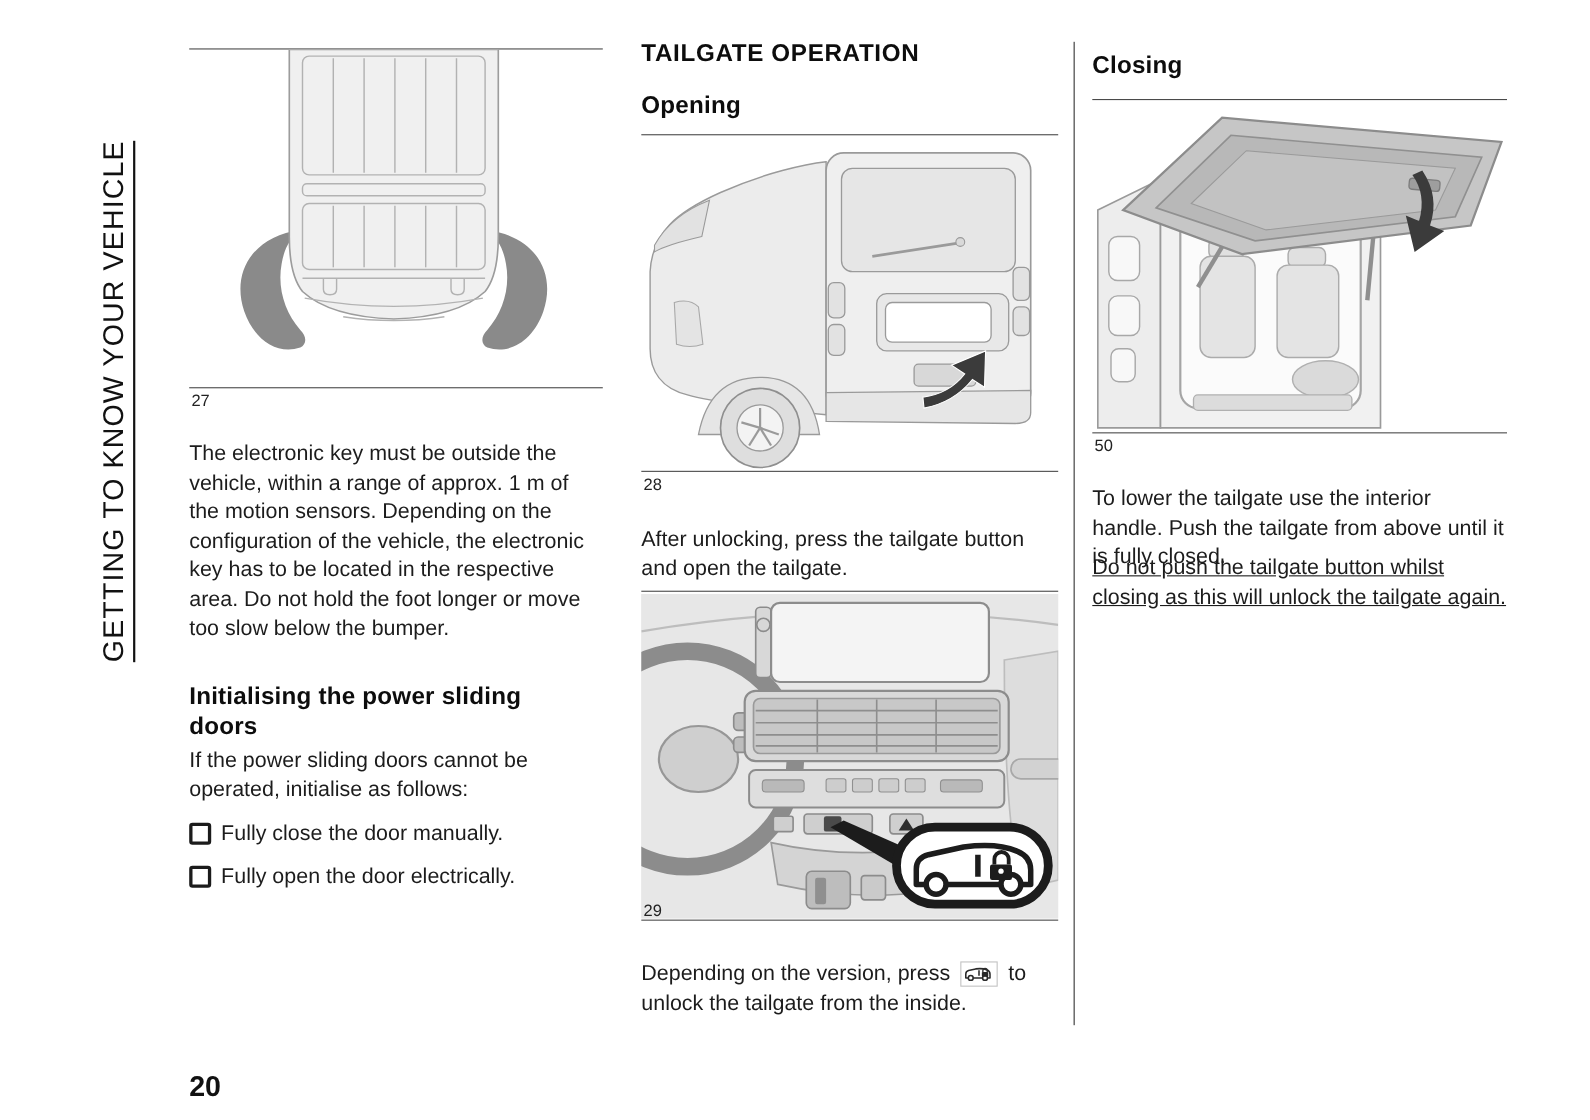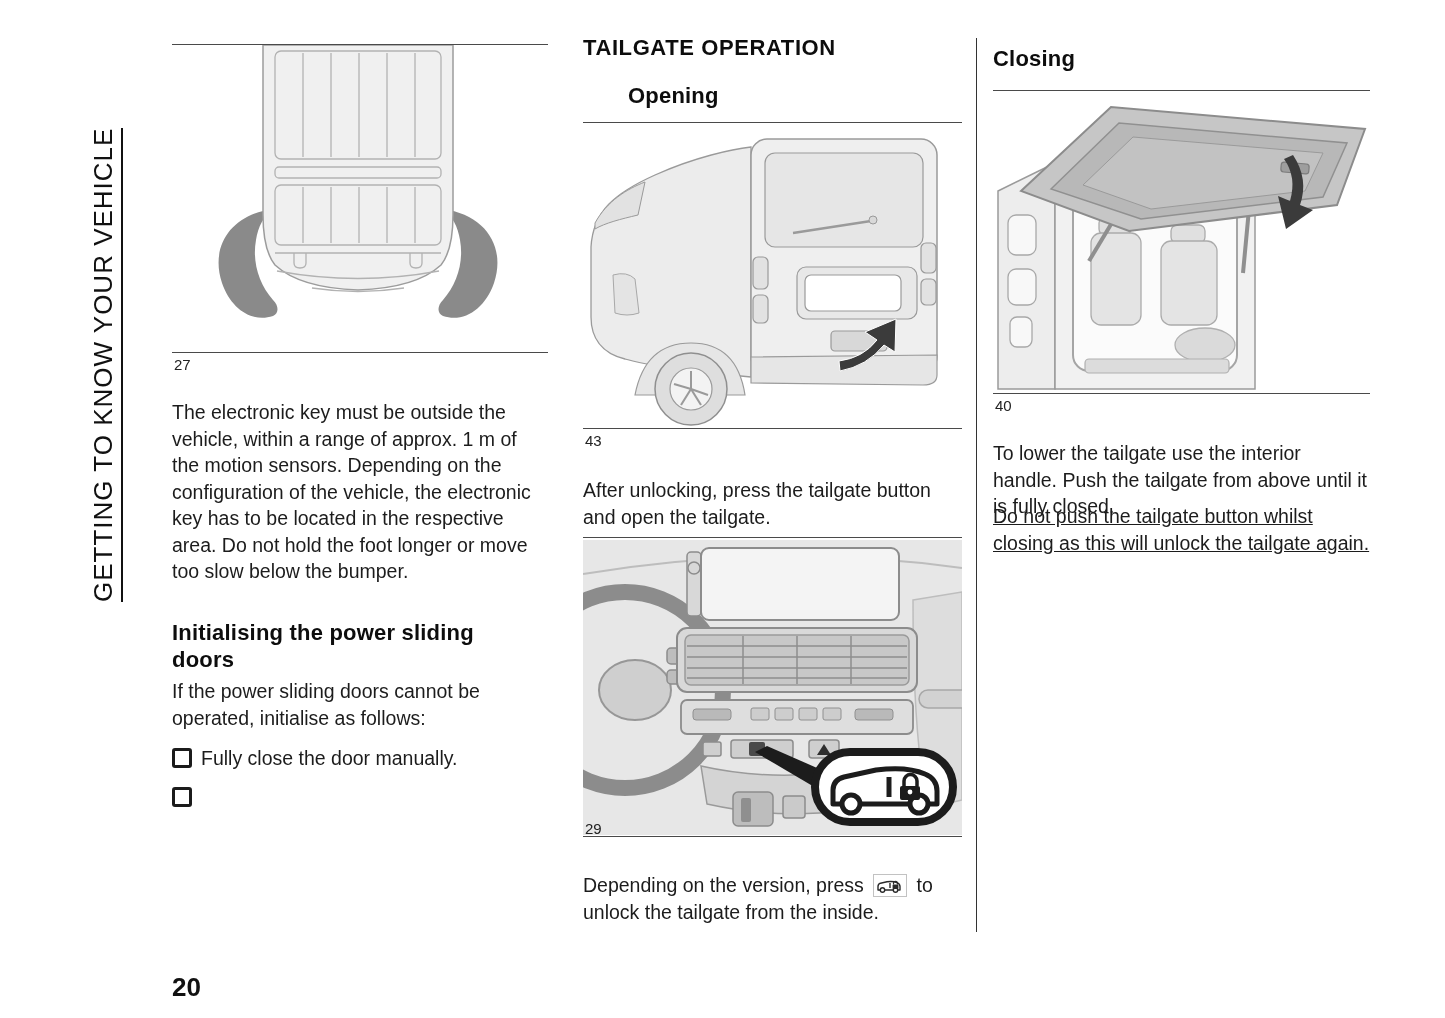--- a/index.html
+++ b/index.html
@@ -85,27 +85,28 @@
 
     <div class="body-text" style="top:678px;width:376px;">If the power sliding doors cannot be operated, initialise as follows:</div>
 
     <ul class="steps" style="top:745px;width:376px;">
       <li>
           <span class="sq"></span>
           <span>Fully close the door manually.</span>
         </li>
       <li>
           <span class="sq"></span>
+          <span>Fully open the door electrically.</span>
         </li>
     </ul>
   </div>
 
   <div class="col2">
     <div class="sec-heading" style="top:34px;letter-spacing:.6px;">TAILGATE OPERATION</div>
-    <div class="sec-heading" style="top:82px;margin-left:45px;">Opening</div>
+    <div class="sec-heading" style="top:82px;">Opening</div>
     <div class="rule" style="top:122px;"></div>
 
     <div class="fig" style="top:125px;">
       <svg width="379" height="302" viewBox="0 0 379 302">
 
         <path d="M8,122 C10,86 32,68 72,50 C112,32 150,24 168,22 L168,252 C120,248 62,240 42,234 C18,228 8,212 8,192 Z" fill="#ececec" stroke="#9a9a9a" stroke-width="1.3"></path>
         <path d="M12,98 C24,76 44,64 62,57 L55,90 C38,94 22,98 12,104 Z" fill="#e2e2e2" stroke="#9a9a9a" stroke-width="1"></path>
         <path d="M30,150 q14,-4 22,4 l4,34 q-12,4 -24,0 Z" fill="#e4e4e4" stroke="#a8a8a8" stroke-width="1"></path>
 
         <path d="M52,270 q10,-52 56,-52 q46,0 54,52 Z" fill="#e6e6e6" stroke="#9a9a9a" stroke-width="1.2"></path>
@@ -135,21 +136,21 @@
         <rect x="222" y="150" width="96" height="36" rx="6" fill="#ffffff" stroke="#9a9a9a" stroke-width="1.2"></rect>
 
         <rect x="248" y="206" width="56" height="20" rx="4" fill="#d8d8d8" stroke="#9a9a9a" stroke-width="1.2"></rect>
 
         <path d="M168,232 L354,230 L354,250 Q354,260 340,260 L168,258 Z" fill="#e6e6e6" stroke="#9a9a9a" stroke-width="1.2"></path>
 
         <path d="M256,236 q24,-3 38,-21 l-12,-8 l31,-13 l-1,33 l-11,-7 q-17,21 -44,26 Z" fill="#3b3b3b" stroke="#ffffff" stroke-width="1"></path>
       </svg>
     </div>
     <div class="rule" style="top:428px;"></div>
-    <div class="fig-label" style="top:432px;">43</div>
+    <div class="fig-label" style="top:432px;">28</div>
 
     <div class="body-text" style="top:477px;width:379px;">After unlocking, press the tailgate button and open the tailgate.</div>
 
     <div class="rule" style="top:537px;"></div>
 
     <div class="fig fig29-bg" style="top:540px;">
       <svg width="379" height="295" viewBox="0 0 379 295">
         <rect x="0" y="0" width="379" height="295" fill="#e7e7e7"></rect>
         <path d="M0,34 Q190,2 379,28" stroke="#bdbdbd" stroke-width="2" fill="none"></path>
         <path d="M330,60 L379,52 L379,260 L345,268 Q330,200 330,60 Z" fill="#dddddd" stroke="#bdbdbd" stroke-width="1.5"></path>
@@ -258,21 +259,21 @@
 
         <path d="M28,98 L118,14 L372,36 L344,112 L136,138 Z" fill="#c6c6c6" stroke="#8c8c8c" stroke-width="2"></path>
         <path d="M58,96 L126,30 L354,50 L330,104 L148,126 Z" fill="#b8b8b8" stroke="#909090" stroke-width="1.5"></path>
         <path d="M90,92 L140,44 L330,60 L312,98 L158,116 Z" fill="#c2c2c2" stroke="#9a9a9a" stroke-width="1"></path>
         <rect x="288" y="70" width="28" height="10" rx="3" fill="#9e9e9e" stroke="#7c7c7c" stroke-width="1.2" transform="rotate(5 302 75)"></rect>
 
         <path d="M300,62 q16,24 7,50 l13,5 l-27,19 l-8,-33 l12,5 q7,-24 -6,-42 Z" fill="#3b3b3b"></path>
       </svg>
     </div>
     <div class="rule" style="top:393px;"></div>
-    <div class="fig-label" style="top:397px;">40</div>
+    <div class="fig-label" style="top:397px;">50</div>
 
     <div class="body-text" style="top:440px;width:377px;">To lower the tailgate use the interior handle. Push the tailgate from above until it is fully closed.</div>
     <div class="body-text" style="top:503px;width:377px;text-decoration:underline;">Do not push the tailgate button whilst closing as this will unlock the tailgate again.</div>
   </div>
 
   <div class="vdivider"></div>
 
   <div class="page-number">20</div>
 </div>
 

